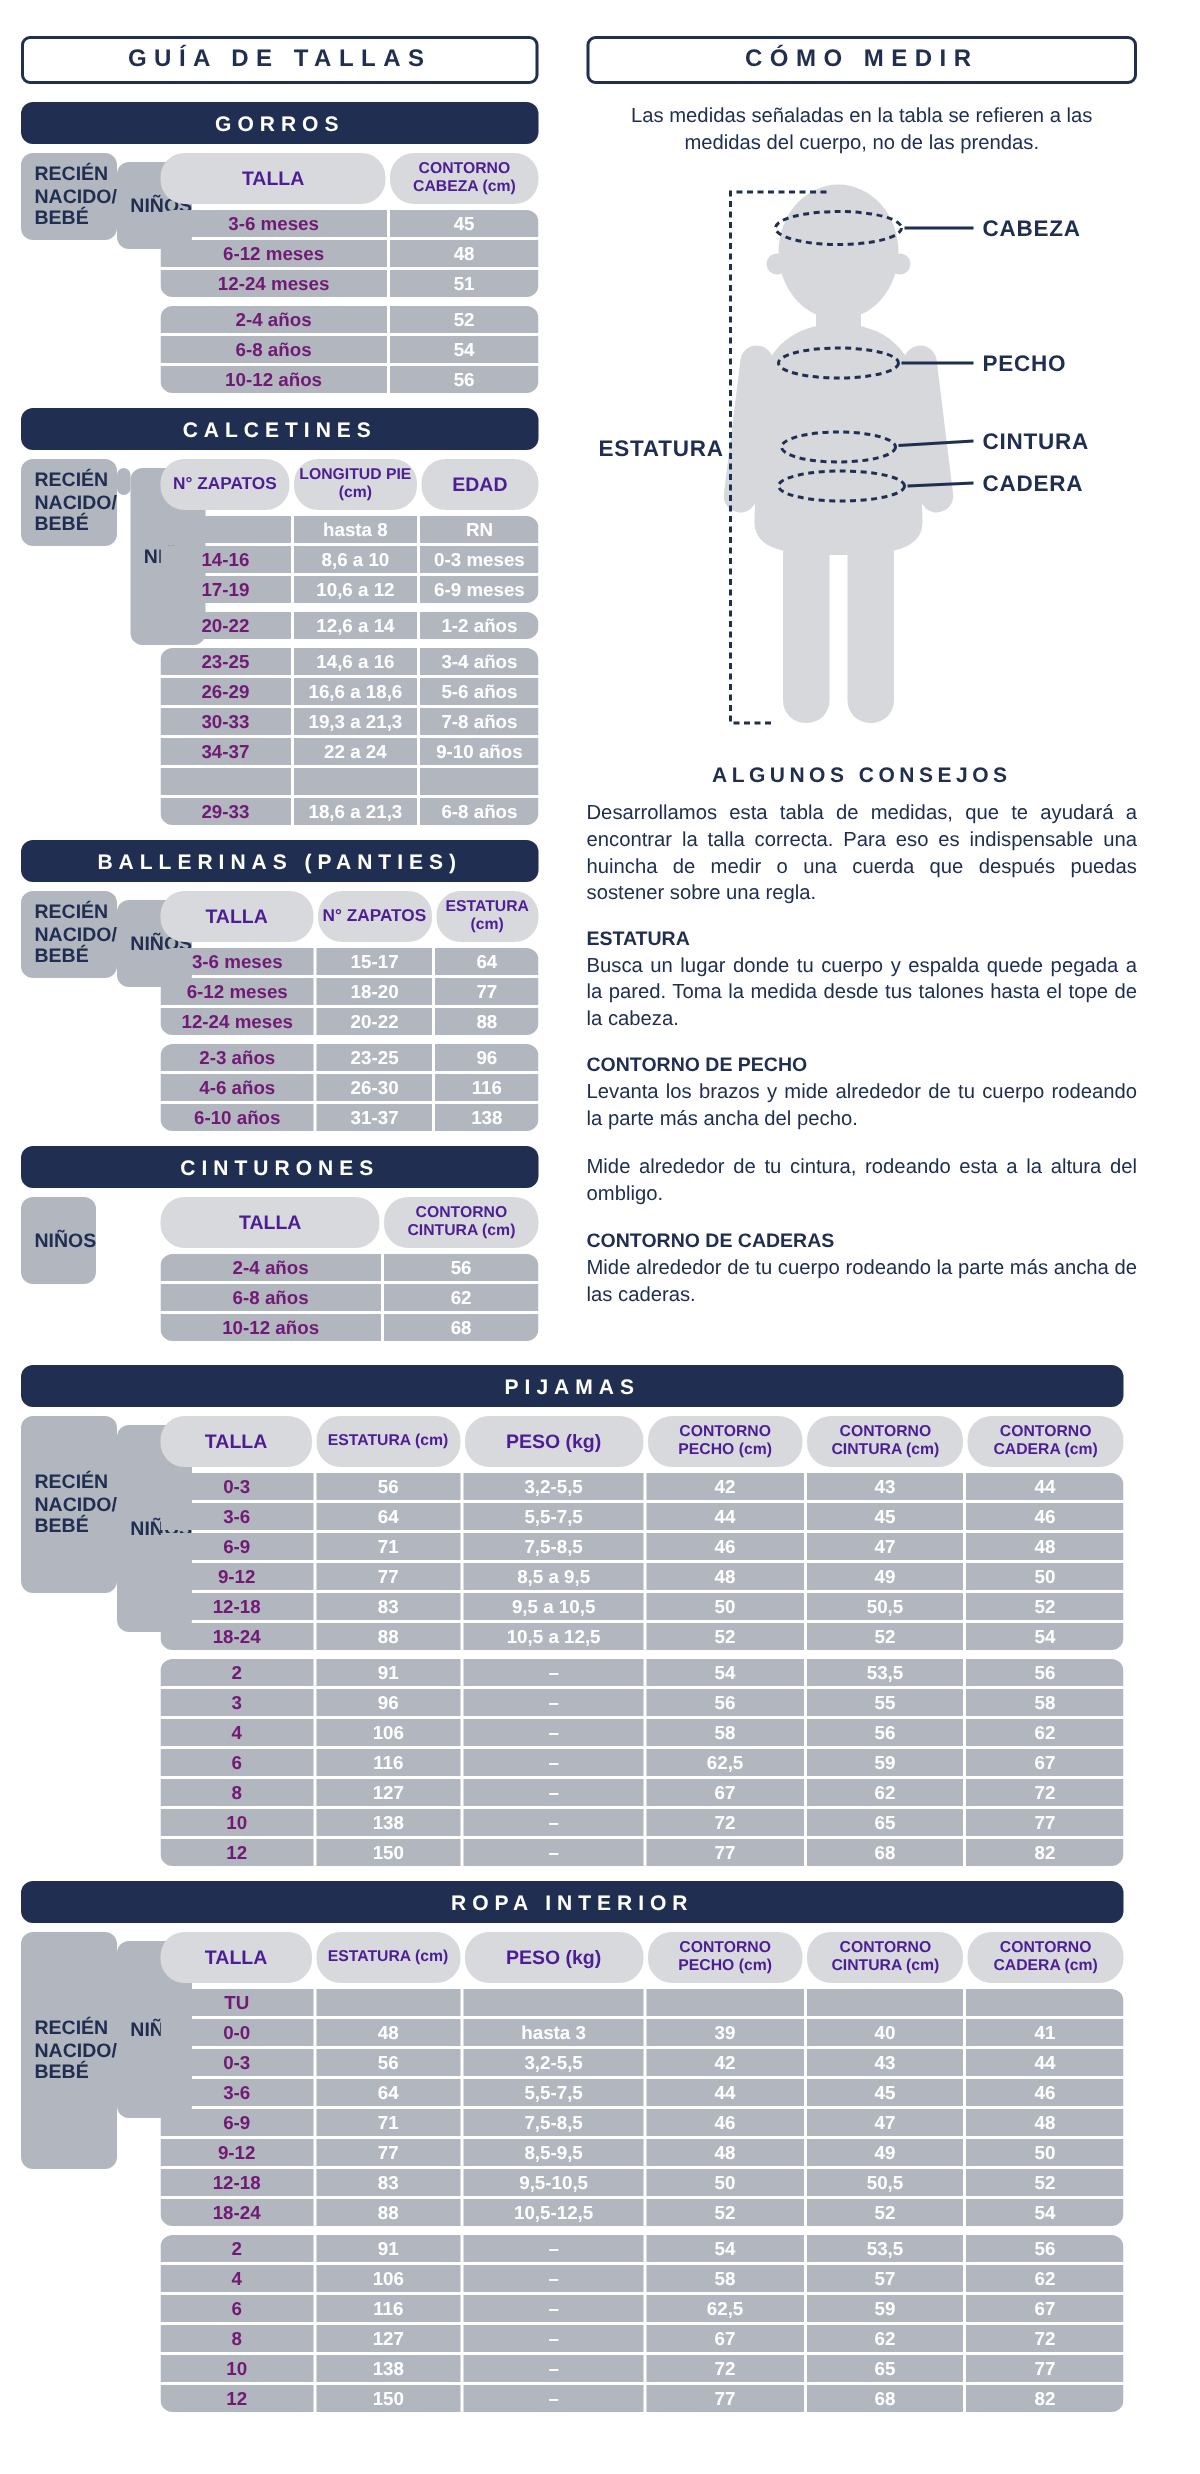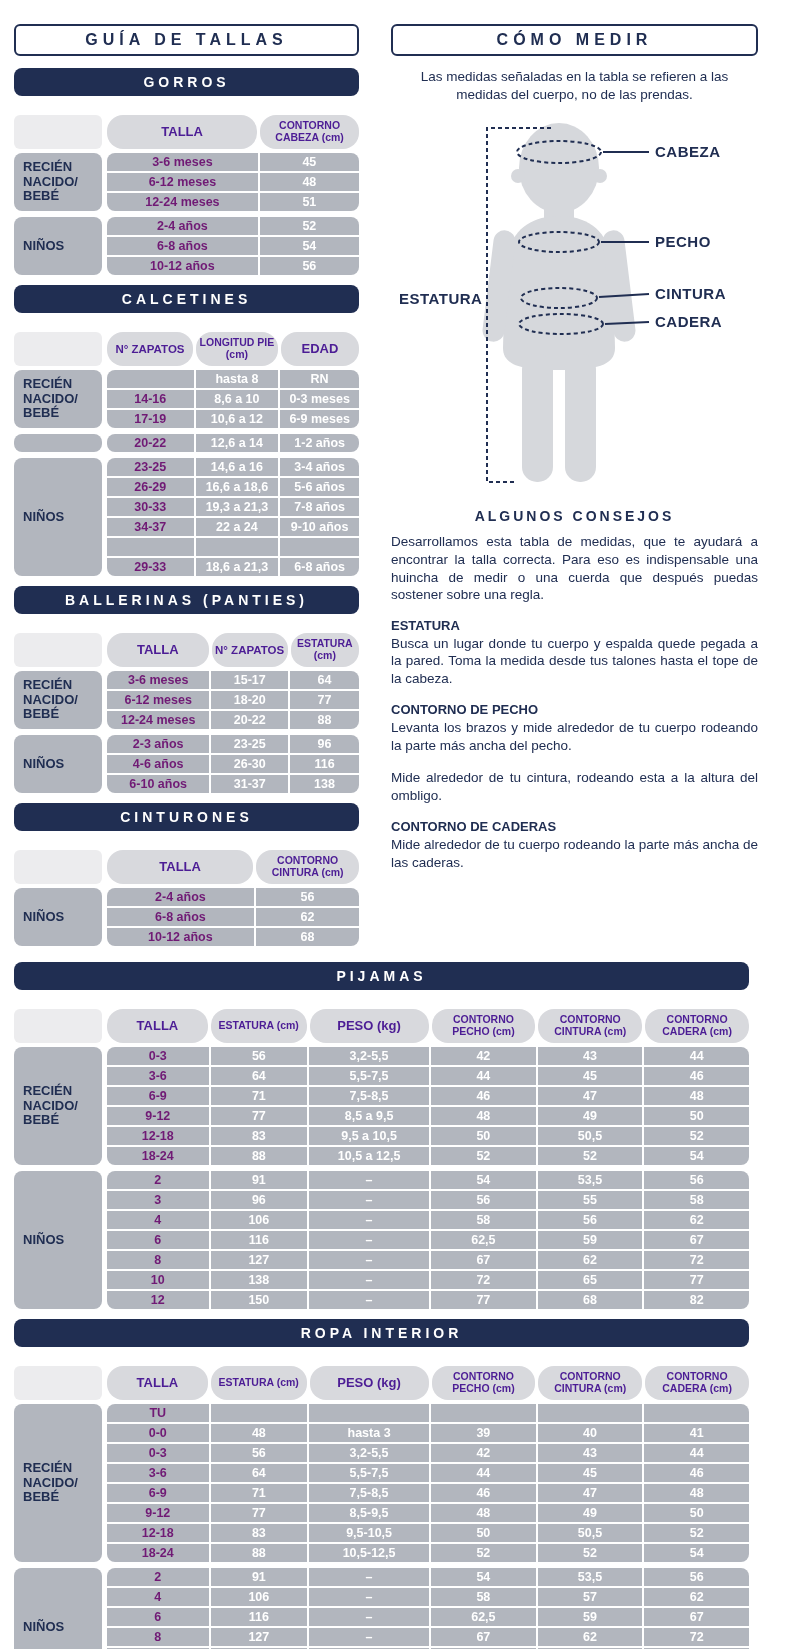--- a/index.html
+++ b/index.html
@@ -7,23 +7,23 @@
   .page{padding:24px 14px;width:772px;box-sizing:border-box;}
   .top{display:flex;gap:32px;}
   .col-left{width:345px;flex:none;}
   .col-right{flex:1;min-width:0;}
 
   .title-box{border:2px solid #202e52;border-radius:6px;height:28px;display:flex;align-items:center;
     justify-content:center;font-weight:700;font-size:16px;letter-spacing:5px;color:#202e52;margin-bottom:12px;}
 
   .tbl{margin-bottom:10px;}
   .tbl-title{background:#202e52;color:#fff;border-radius:8px;height:28px;display:flex;align-items:center;
-    justify-content:center;font-weight:700;font-size:14px;letter-spacing:4px;margin-bottom:19px;}
+    justify-content:center;font-weight:700;font-size:14px;letter-spacing:4px;margin-bottom:6px;}
   .tbl-body{display:flex;gap:5px;}
-  .gcol{flex:none;display:flex;flex-direction:column;}
+  .gcol{flex:none;display:flex;flex-direction:row;}
   .corner{background:#ececee;border-radius:6px;height:34px;margin-bottom:4px;}
   .gblock{background:#b2b6be;border-radius:8px;display:flex;align-items:center;padding-left:9px;
     font-weight:700;font-size:13px;color:#202e52;line-height:1.12;margin-top:6px;box-sizing:border-box;}
   .dcol{flex:1;min-width:0;}
   .hrow{display:grid;gap:3px;height:34px;margin-bottom:4px;}
   .hcell{background:#d8d9dd;border-radius:16px;display:flex;align-items:center;justify-content:center;
     text-align:center;font-weight:700;color:#4c1d95;padding:0 2px;font-size:13px;line-height:1.12;}
   .hcell.med{font-size:11.5px;}
   .hcell.small{font-size:10.5px;}
   .dsec{display:grid;gap:2px;border-radius:8px;overflow:hidden;margin-top:6px;grid-auto-rows:18px;}

